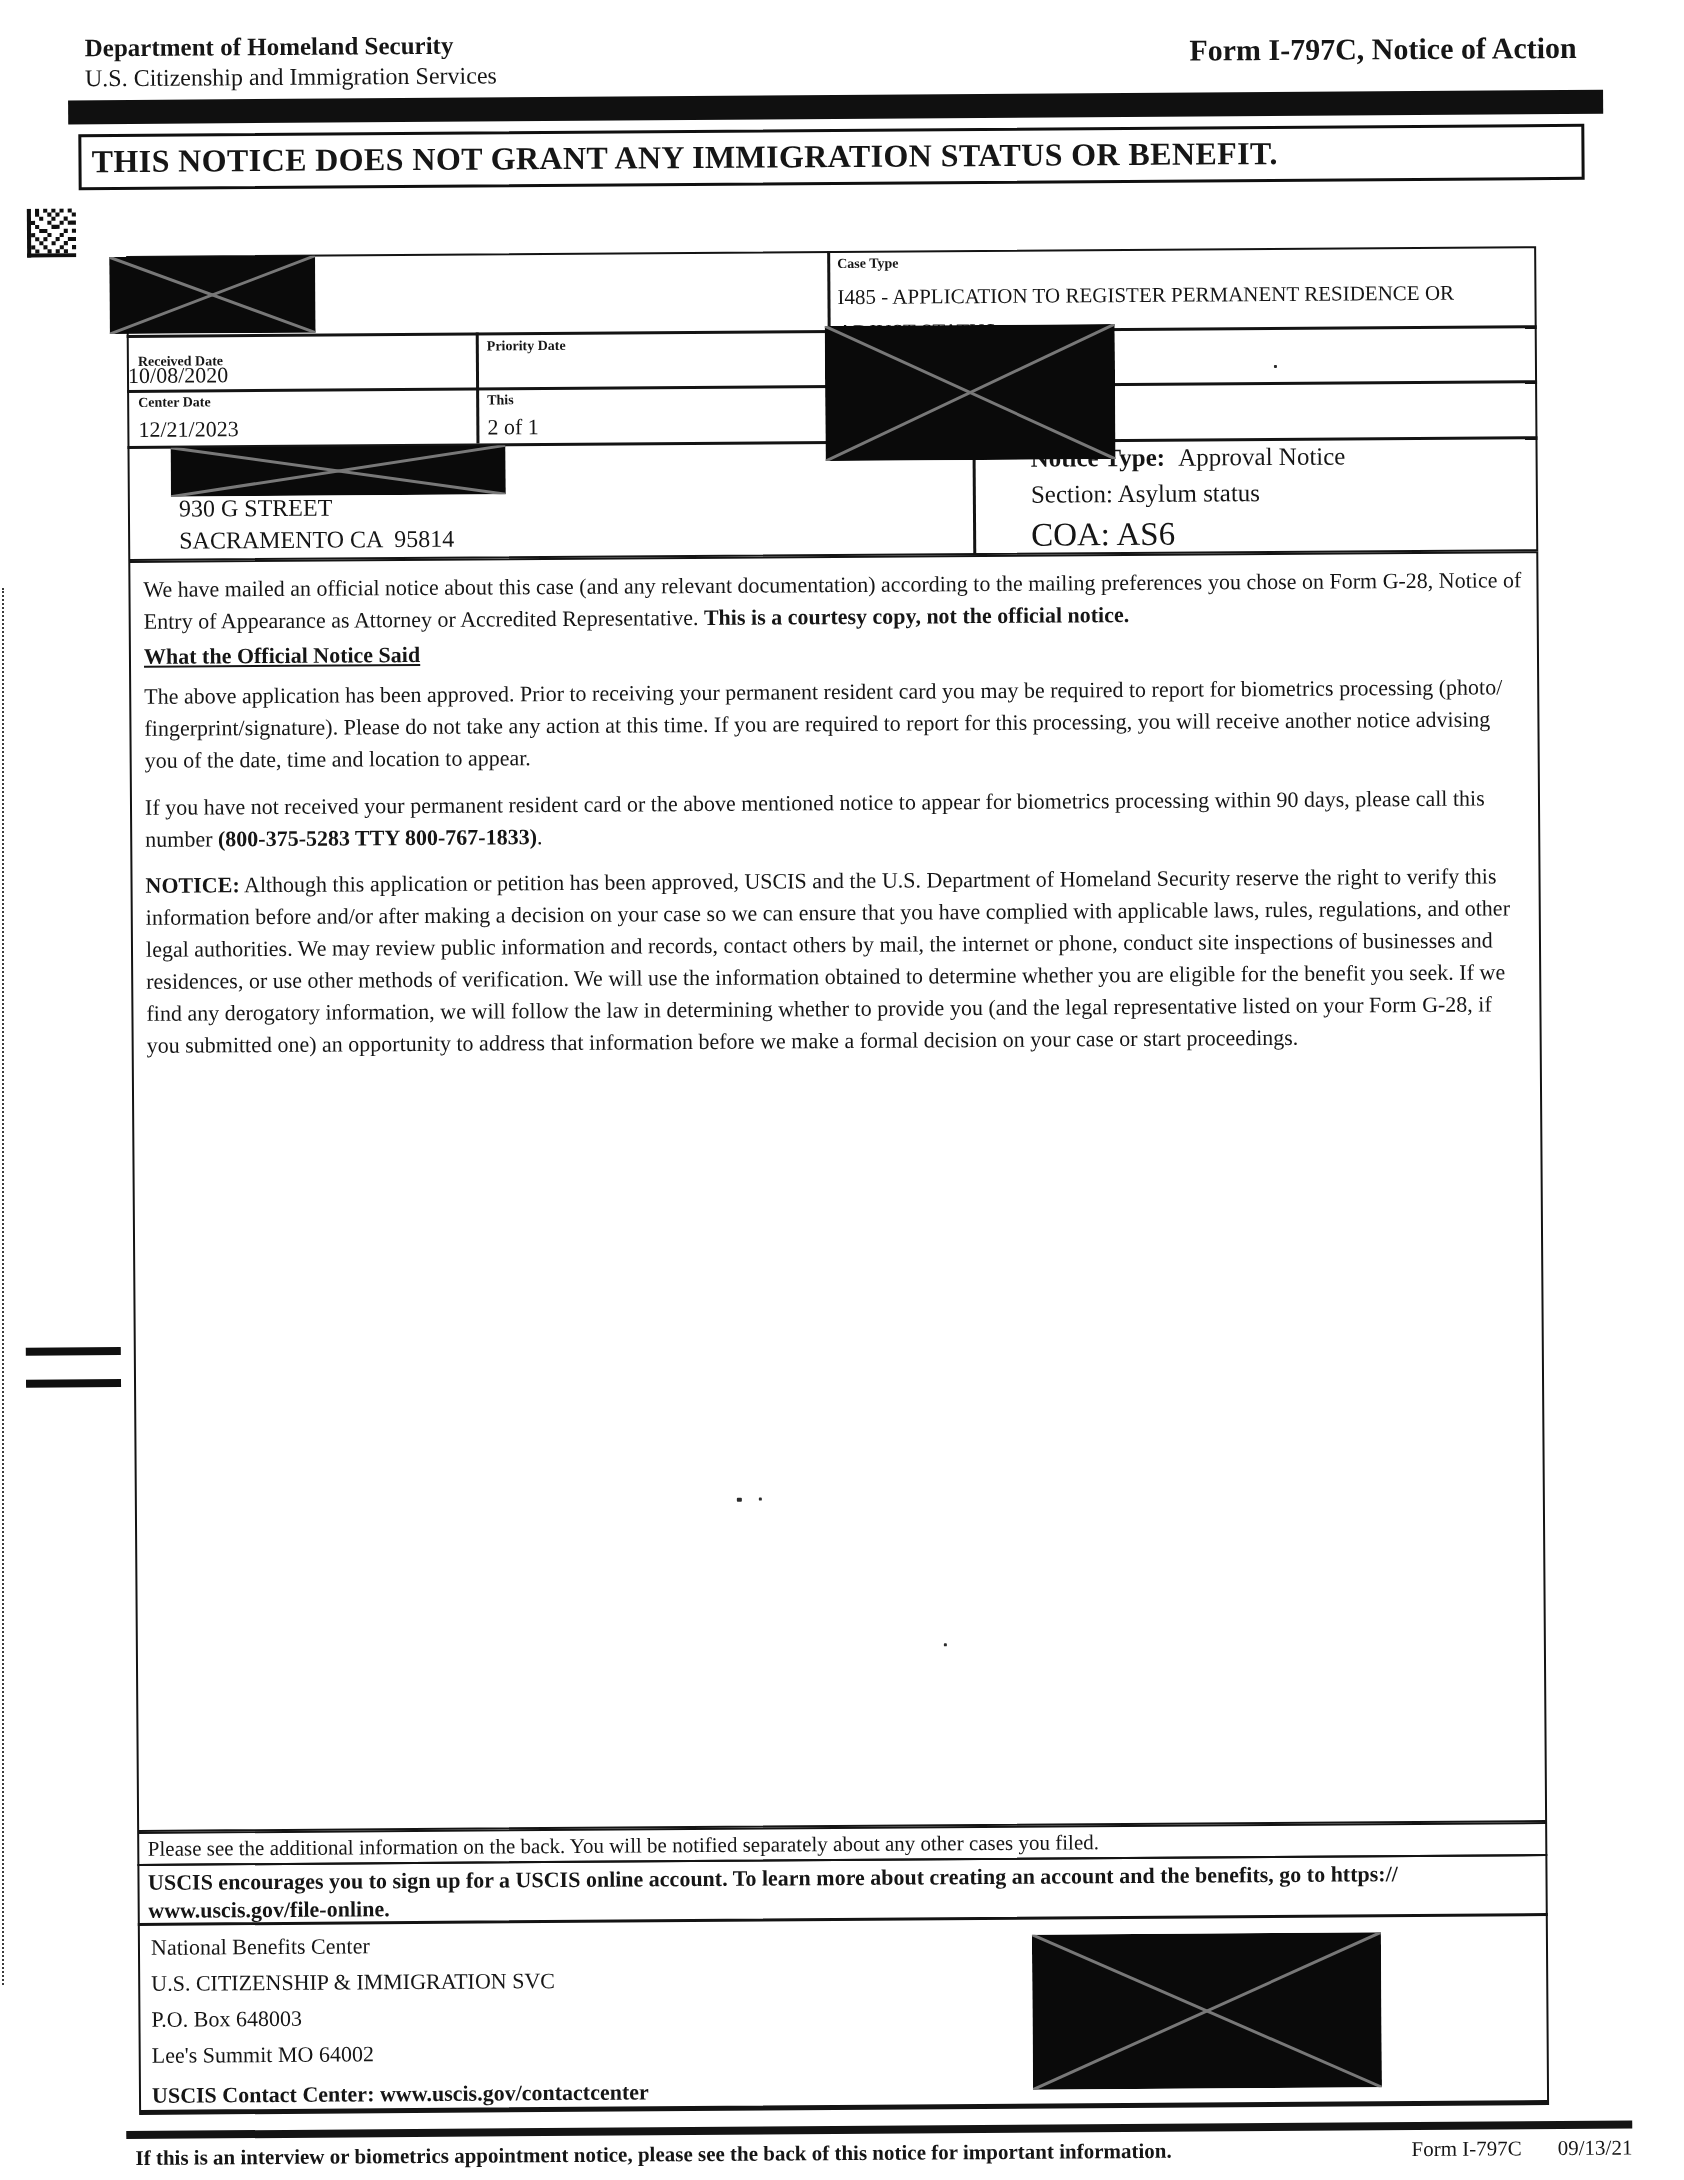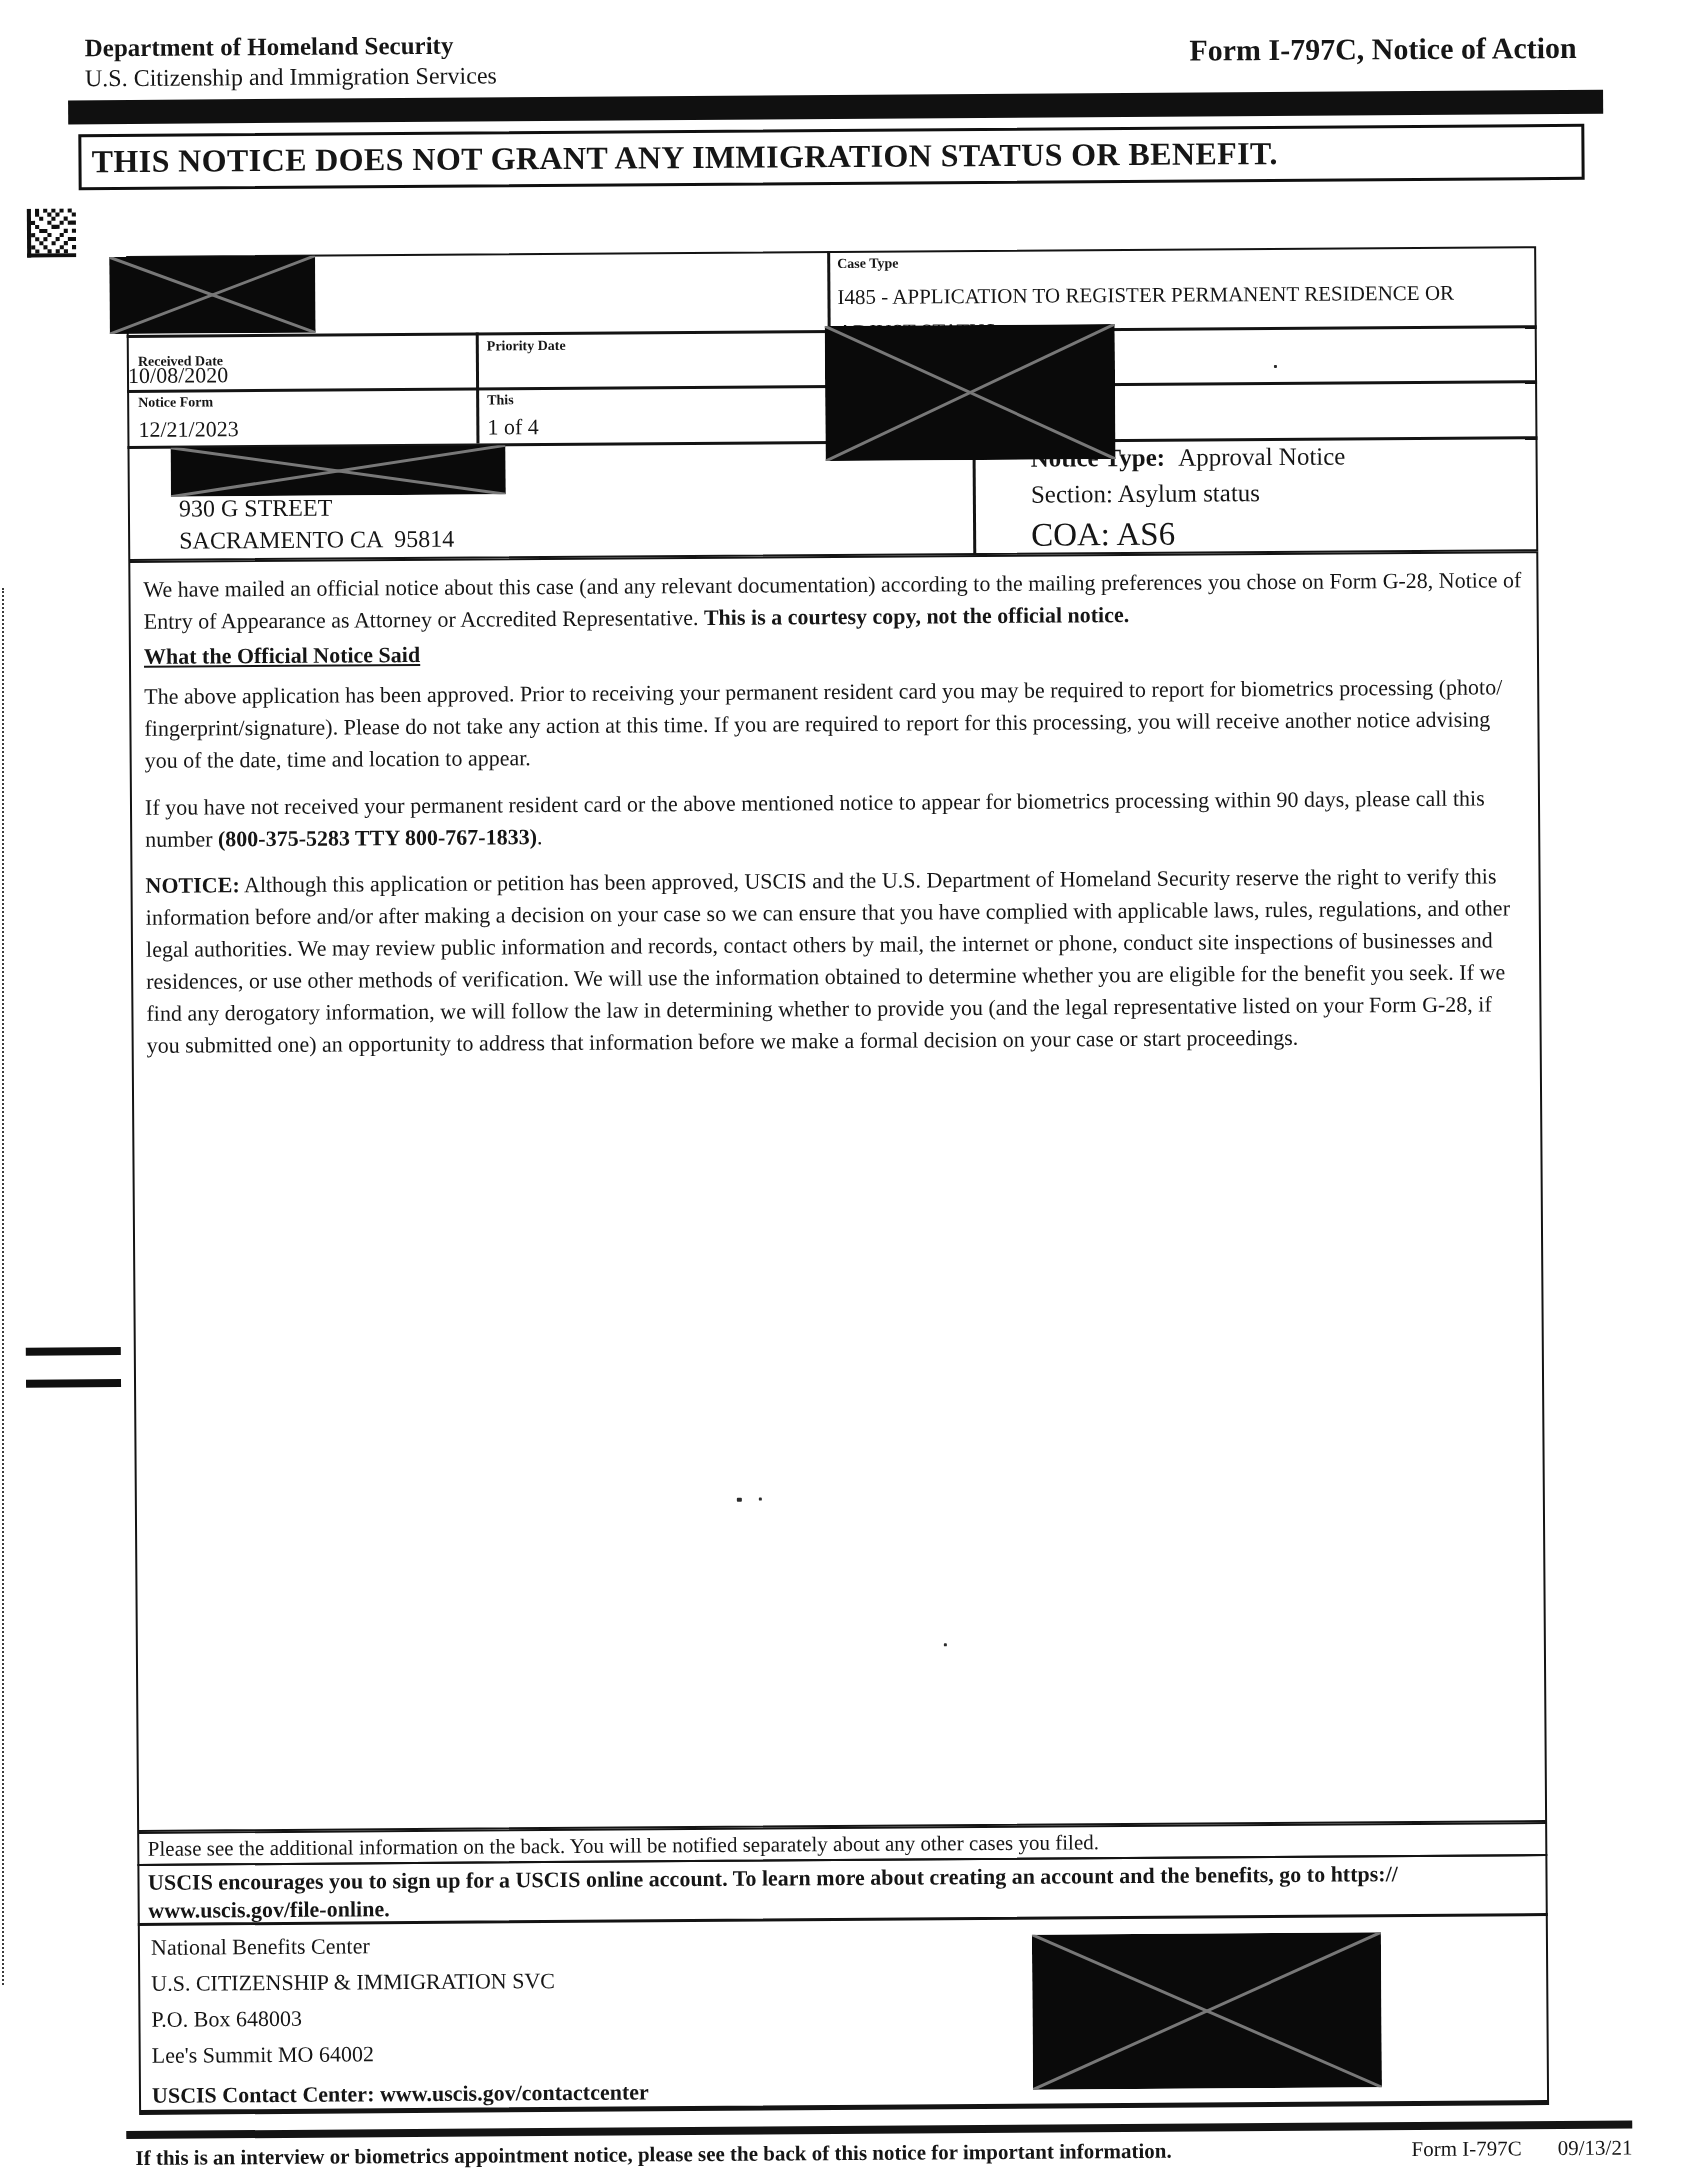--- a/index.html
+++ b/index.html
@@ -73,24 +73,24 @@
   <div class="abs line" style="left:132px;top:441px;width:1410px;height:2.6px;"></div>
 
   <div class="abs lbl" style="left:843px;top:256px;">Case Type</div>
   <div class="abs val" style="left:843px;top:280px;width:692px;font-size:21px;line-height:35px;">I485 - APPLICATION TO REGISTER PERMANENT RESIDENCE OR ADJUST STATUS</div>
 
   <div class="abs lbl" style="left:143px;top:349px;">Received Date</div>
   <div class="abs val" style="left:133px;top:358px;">10/08/2020</div>
   <div class="abs lbl" style="left:492px;top:336px;">Priority Date</div>
   <div class="abs val" style="left:492px;top:358px;"></div>
 
-  <div class="abs lbl" style="left:143px;top:390px;">Notice Form</div>
+  <div class="abs lbl" style="left:143px;top:390px;">Center Date</div>
   <div class="abs val" style="left:143px;top:412px;">12/21/2023</div>
   <div class="abs lbl" style="left:492px;top:390px;">This</div>
-  <div class="abs val" style="left:492px;top:412px;">1 of 4</div>
+  <div class="abs val" style="left:492px;top:412px;">2 of 1</div>
 
   <div class="abs pre" style="left:183px;top:491px;font-size:24px;">930 G STREET</div>
   <div class="abs pre" style="left:183px;top:523px;font-size:24px;">SACRAMENTO CA  95814</div>
 
   <div class="abs" style="left:1035px;top:446px;font-size:25px;">
     <span class="b">Notice Type:</span>
     <span style="margin-left:6.8px;">Approval Notice</span>
   </div>
   <div class="abs" style="left:1035px;top:482px;font-size:25px;">Section: Asylum status</div>
   <div class="abs" style="left:1035px;top:518px;font-size:33px;">COA: AS6</div>

